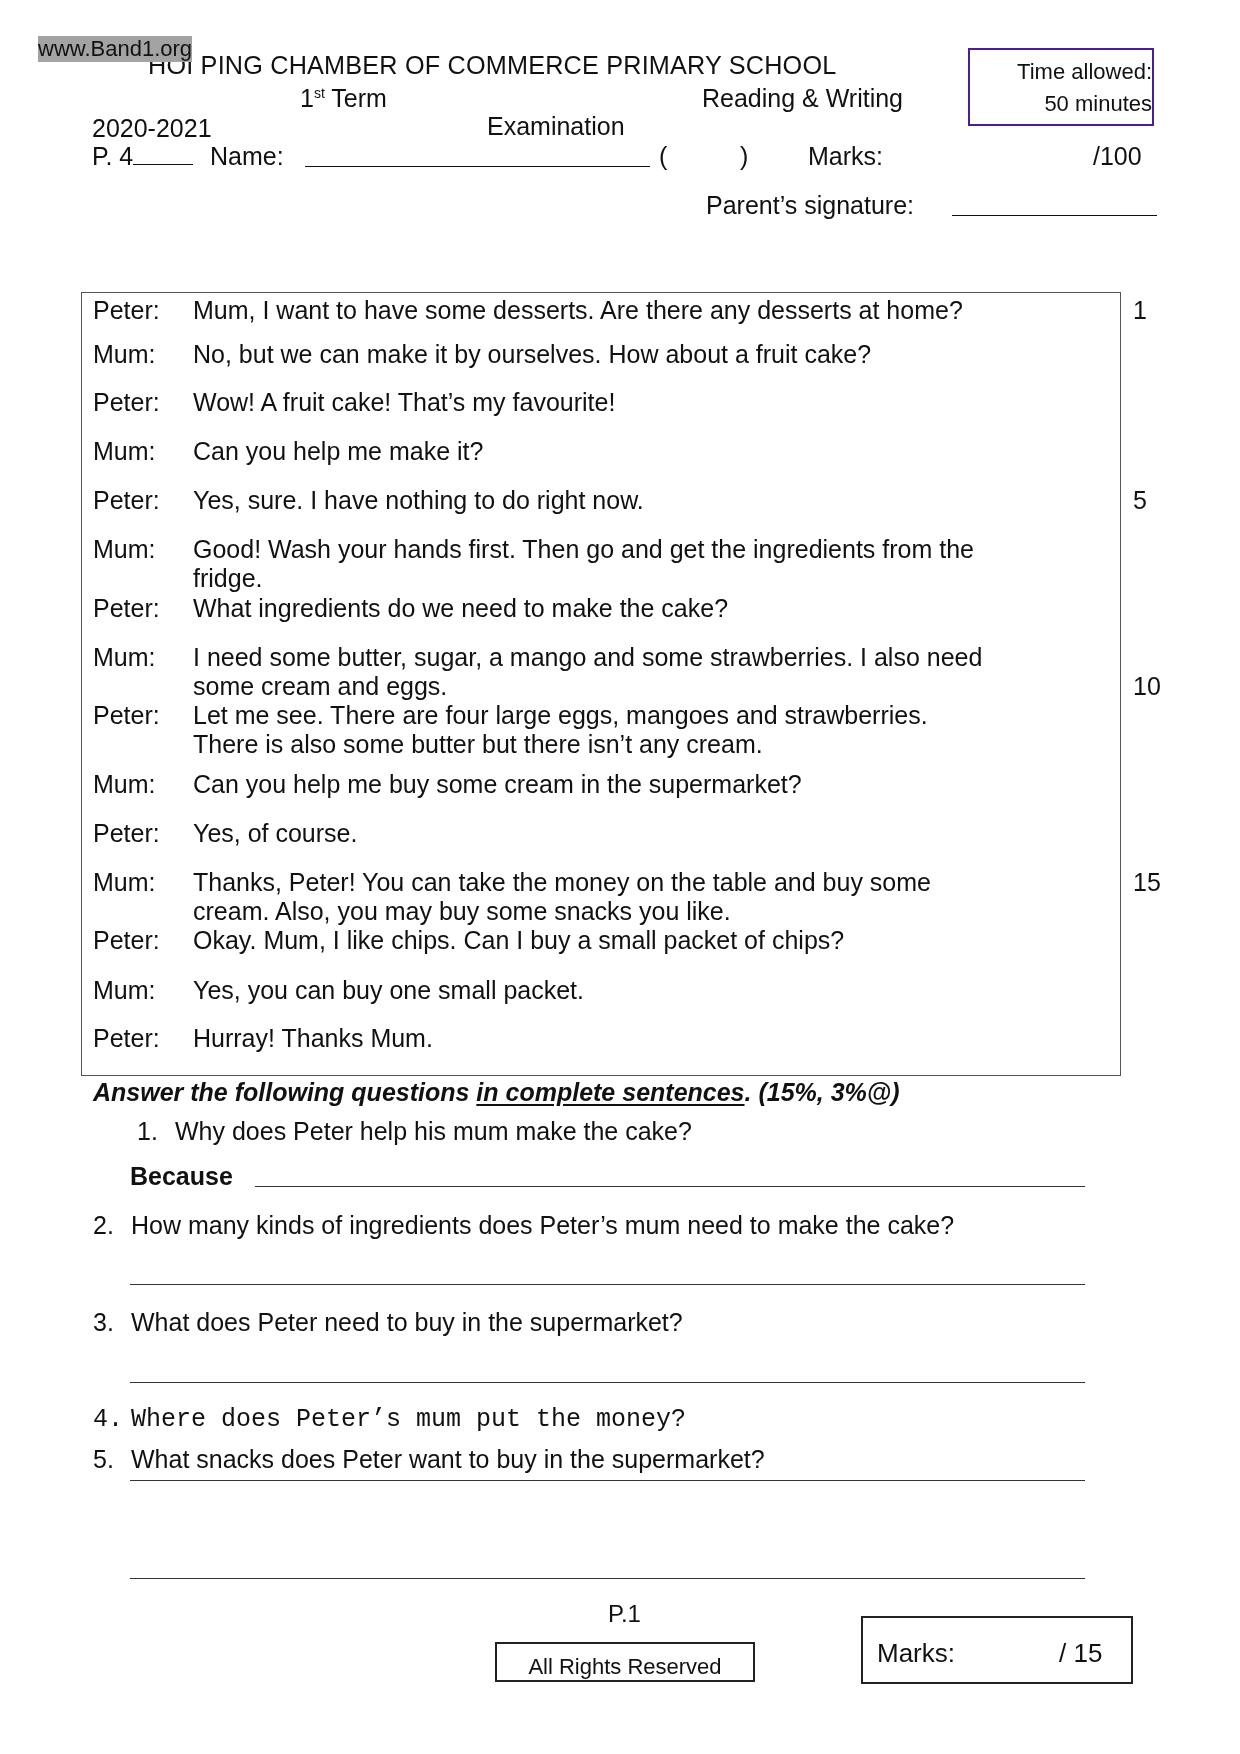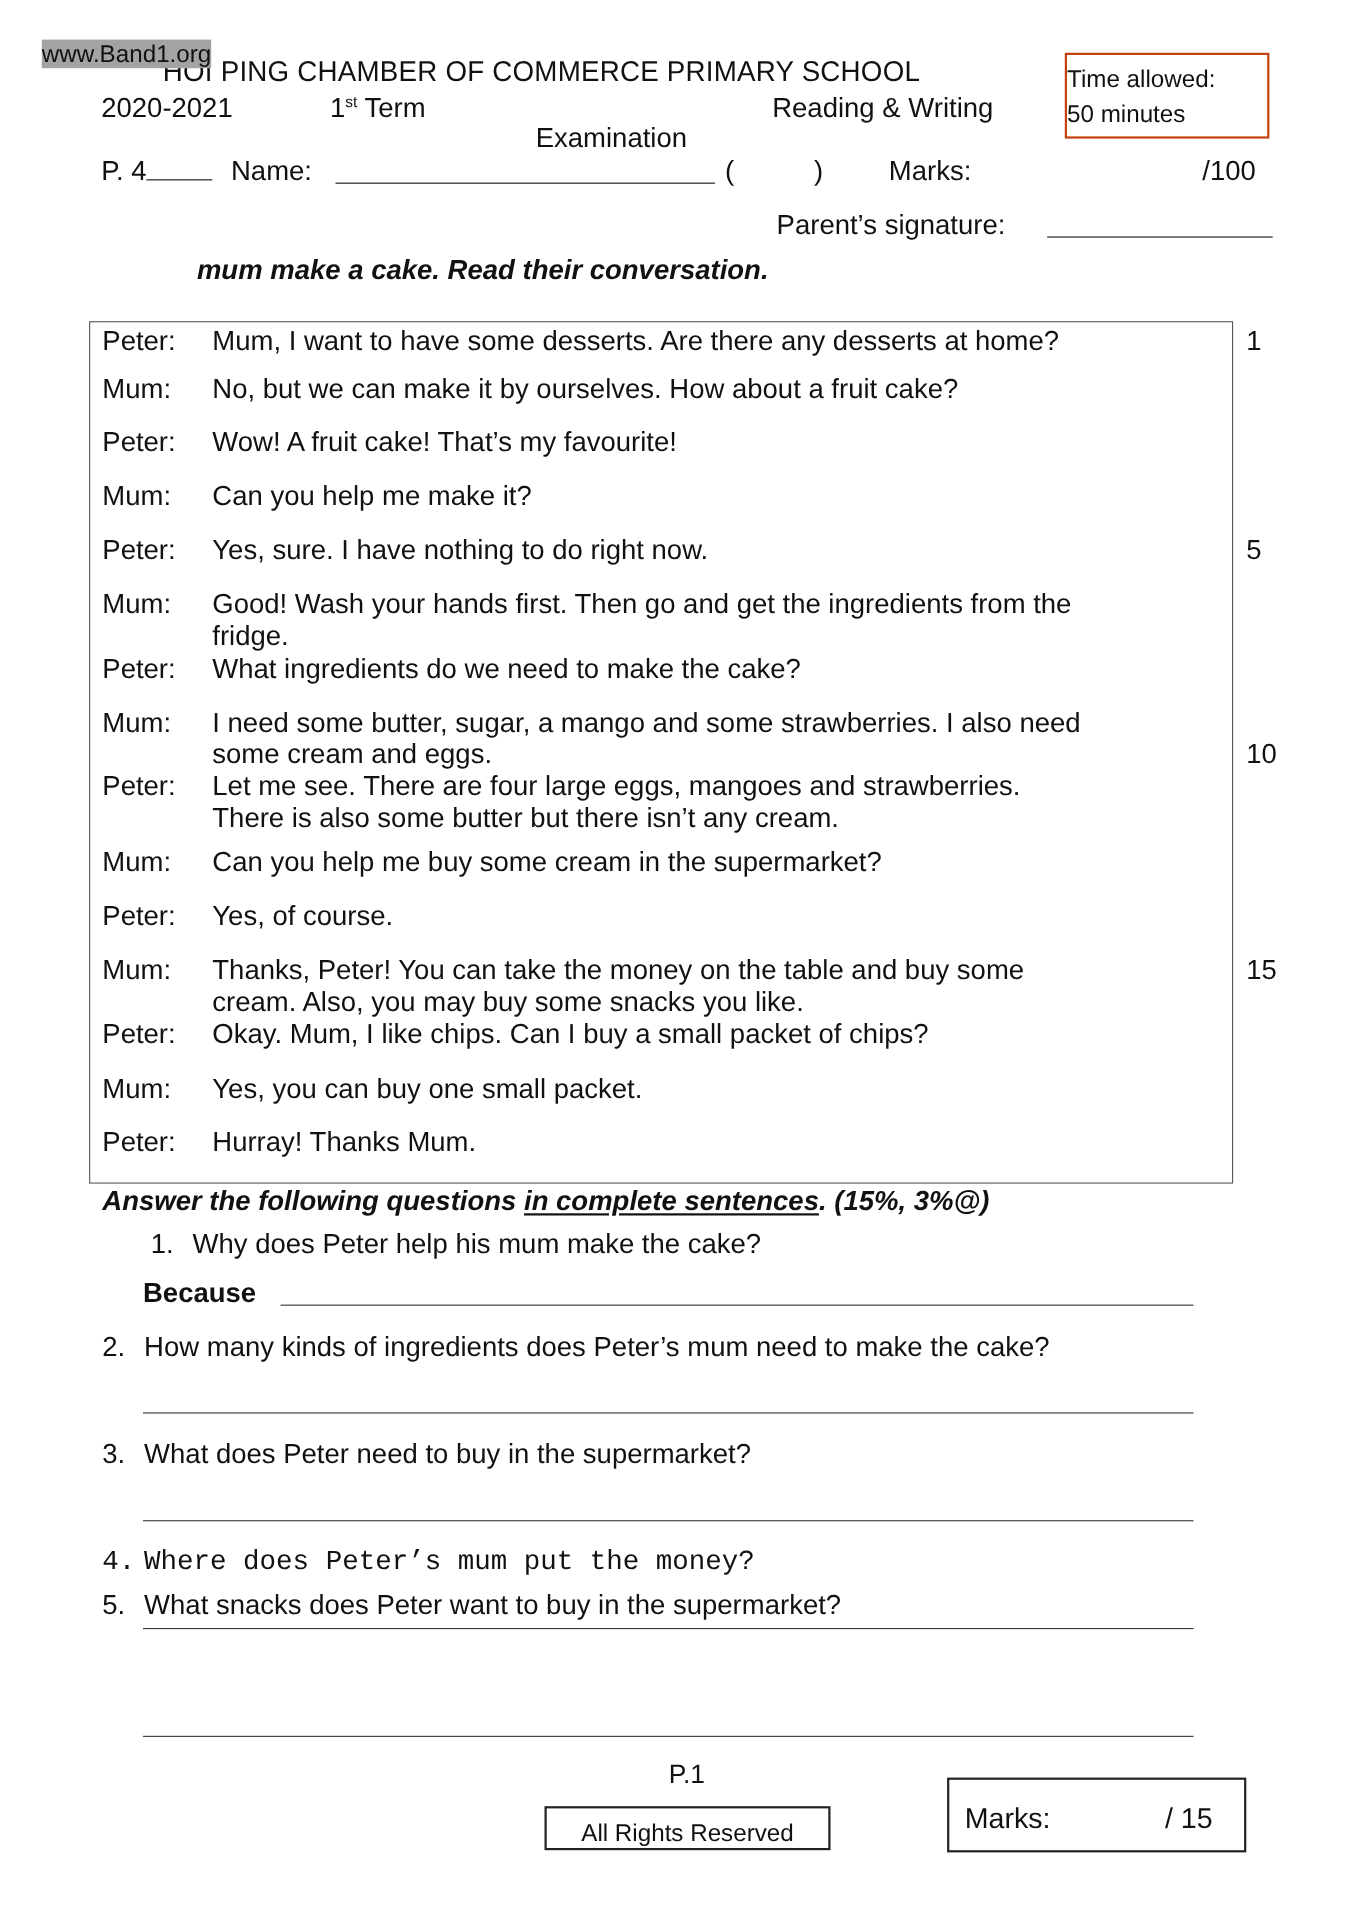--- a/index.html
+++ b/index.html
@@ -2,22 +2,22 @@
 <html><head>
 <meta charset="utf-8">
 <style>
   html, body { margin:0; padding:0; background:#fff; }
   body { width:1240px; height:1754px; position:relative; overflow:hidden;
          font-family:"Liberation Sans", sans-serif; color:#111; }
   .abs { position:absolute; }
   .watermark { left:38px; top:36px; font-size:22px; color:#111; background:#a3a3a3; z-index:3; }
   .school { left:148px; top:50px; font-size:26px; letter-spacing:0.2px; transform:scaleX(0.97); transform-origin:left; }
   .row2 { top:84px; font-size:25px; }
-  .time-box { left:968px; top:48px; width:186px; height:78px; border:2px solid #c2410c; box-sizing:border-box;
-              font-size:22px; text-align:left; line-height:32px; padding-top:6px; }
+  .time-box { left:968px; top:48px; width:186px; height:78px; border:2px solid #4c1d95; box-sizing:border-box;
+              font-size:22px; text-align:right; line-height:32px; padding-top:6px; }
   .line-text { font-size:25px; }
   .blank { display:inline-block; border-bottom:1.5px solid #111; vertical-align:baseline; height:20px; }
   .parta { left:93px; top:230px; font-size:25px; font-weight:bold; font-style:italic; line-height:32px; width:1080px; }
   .parta .indent { padding-left:86px; display:block; }
   .conv-box { left:81px; top:292px; width:1040px; height:784px; border:1.5px solid #555; box-sizing:border-box; }
   .conv-line { position:absolute; left:93px; font-size:25px; line-height:29px; width:1020px; }
   .spk { position:absolute; left:0; top:0; }
   .utt { position:absolute; left:100px; top:0; width:918px; }
   .lnum { position:absolute; left:1133px; font-size:25px; }
   .ans-head { left:93px; top:1078px; font-size:25px; font-weight:bold; font-style:italic; }
@@ -29,41 +29,40 @@
   .page-no { left:608px; top:1600px; font-size:24px; }
   .rights-box { left:495px; top:1642px; width:260px; height:40px; border:2px solid #222; box-sizing:border-box;
                 font-size:22px; text-align:center; line-height:46px; overflow:hidden; }
   .marks-box { left:861px; top:1616px; width:272px; height:68px; border:2px solid #222; box-sizing:border-box; font-size:26px; }
 </style>
 </head>
 <body>
 
 <div class="abs watermark">www.Band1.org</div>
 <div class="abs school">HOI PING CHAMBER OF COMMERCE PRIMARY SCHOOL</div>
-<div class="abs row2" style="left:92px;">2020-2021</div>
+<div class="abs row2" style="left:92px;margin-top:30px;">2020-2021</div>
 <div class="abs row2" style="left:300px;"><span>1</span><sup style="font-size:14px;">st</sup> <span>Term</span></div>
 <div class="abs row2" style="left:487px;margin-top:28px;">Examination</div>
 <div class="abs row2" style="left:702px;">Reading &amp; Writing</div>
 <div class="abs time-box">
   <div>Time allowed:</div>
   <div>50 minutes</div>
 </div>
 
 <div class="abs line-text" style="left:92px; top:142px;"><span>P. 4</span><span class="blank" style="width:60px;"></span></div>
 <div class="abs line-text" style="left:210px; top:142px;">Name:</div>
 <div class="abs" style="left:305px; top:146px;"><span class="blank" style="width:345px;"></span></div>
 <div class="abs line-text" style="left:659px; top:142px;">(</div>
 <div class="abs line-text" style="left:740px; top:142px;">)</div>
 <div class="abs line-text" style="left:808px; top:142px;">Marks:</div>
 <div class="abs line-text" style="left:1093px; top:142px;">/100</div>
 <div class="abs line-text" style="left:706px; top:191px;">Parent’s signature:</div>
 <div class="abs" style="left:952px; top:195px;"><span class="blank" style="width:205px;"></span></div>
 
 <div class="abs parta">
-  <span class="indent">mum make a cake. Read their conversation.</span>
 </div>
 
 <div class="abs conv-box"></div>
 
 <div class="conv-line" style="top:296px;">
     <span class="spk">Peter:</span>
     <span class="utt">Mum, I want to have some desserts. Are there any desserts at home?</span>
   </div>
 <div class="conv-line" style="top:340px;">
     <span class="spk">Mum:</span>

